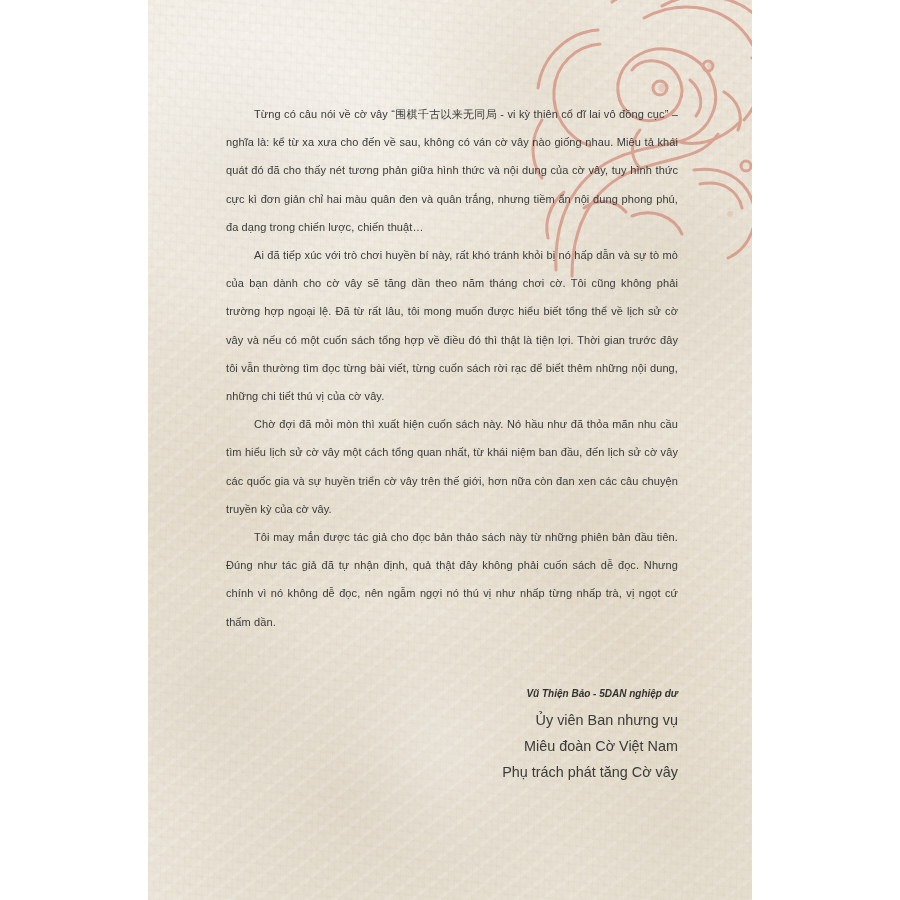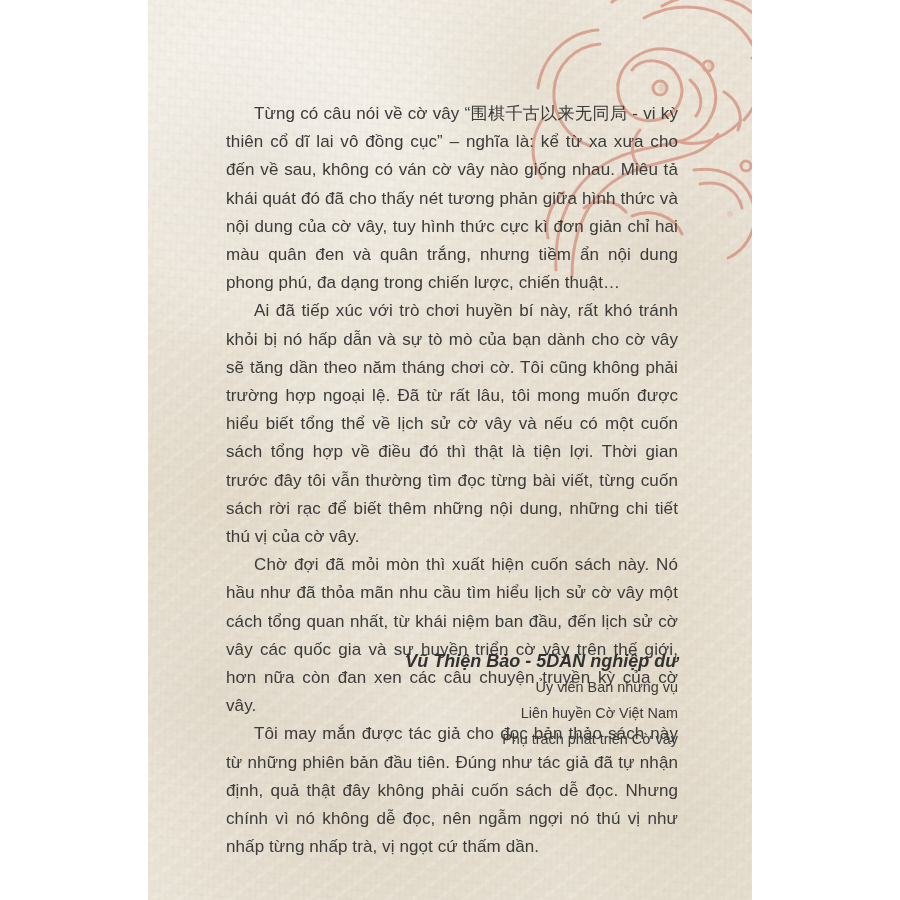--- a/index.html
+++ b/index.html
@@ -82,41 +82,42 @@
     position: absolute;
     left: 78px;
     top: 100px;
     width: 452px;
   }
 
   p.para {
     margin: 0 0 0 0;
     text-indent: 28px;
     color: #3b3a38;
-    font-size: 17px;
+    font-size: 11px;
     line-height: 28.2px;
     text-align: justify;
     letter-spacing: 0.1px;
   }
 
   
   #signature {
     position: absolute;
     left: 78px;
     top: 648px;
     width: 452px;
     text-align: right;
     padding-right: 8px;
   }
   #sig-name {
     font-weight: bold;
     font-style: italic;
-    font-size: 18px;
+    font-size: 10px;
     color: #32312f;
     line-height: 26px;
+    margin-top: 33px;
   }
   .sig-line {
     font-size: 14.4px;
     color: #3b3a38;
     line-height: 26px;
   }
 </style>
 </head>
 <body>
 
@@ -165,18 +166,18 @@
     <div id="text-column">
       <p class="para">Từng có câu nói về cờ vây  “围棋千古以来无同局 - vi kỳ thiên cổ dĩ lai vô đồng cục” – nghĩa là: kể từ xa xưa cho đến về sau, không có ván cờ vây nào giống nhau. Miêu tả khái quát đó đã cho thấy nét tương phản giữa hình thức và nội dung của cờ vây, tuy hình thức cực kì đơn giản chỉ hai màu quân đen và quân trắng, nhưng tiềm ẩn nội dung phong phú, đa dạng trong chiến lược, chiến thuật…</p>
       <p class="para">Ai đã tiếp xúc với trò chơi huyền bí này, rất khó tránh khỏi bị nó hấp dẫn và sự tò mò của bạn dành cho cờ vây sẽ tăng dần theo năm tháng chơi cờ. Tôi cũng không phải trường hợp ngoại lệ. Đã từ rất lâu, tôi mong muốn được hiểu biết tổng thể về lịch sử cờ vây và nếu có một cuốn sách tổng hợp về điều đó thì thật là tiện lợi. Thời gian trước đây tôi vẫn thường tìm đọc từng bài viết, từng cuốn sách rời rạc để biết thêm những nội dung, những chi tiết thú vị của cờ vây.</p>
       <p class="para">Chờ đợi đã mỏi mòn thì xuất hiện cuốn sách này. Nó hầu như đã thỏa mãn nhu cầu tìm hiểu lịch sử cờ vây một cách tổng quan nhất, từ khái niệm ban đầu, đến lịch sử cờ vây các quốc gia và sự huyền triển cờ vây trên thế giới, hơn nữa còn đan xen các câu chuyện truyền kỳ của cờ vây.</p>
       <p class="para">Tôi may mắn được tác giả cho đọc bản thảo sách này từ những phiên bản đầu tiên. Đúng như tác giả đã tự nhận định, quả thật đây không phải cuốn sách dễ đọc. Nhưng chính vì nó không dễ đọc, nên ngẫm ngợi nó thú vị như nhấp từng nhấp trà, vị ngọt cứ thấm dần.</p>
     </div>
 
     <div id="signature">
       <div id="sig-name">Vũ Thiện Bảo - 5DAN nghiệp dư</div>
       <div class="sig-line">Ủy viên Ban nhưng vụ</div>
-      <div class="sig-line">Liên huyền Cờ Việt Nam</div>
-      <div class="sig-line">Phụ trách phát triển Cờ vây</div>
+      <div class="sig-line">Miêu đoàn Cờ Việt Nam</div>
+      <div class="sig-line">Phụ trách phát tăng Cờ vây</div>
     </div>
   </div>
 
 </div>
 
 </body></html>

